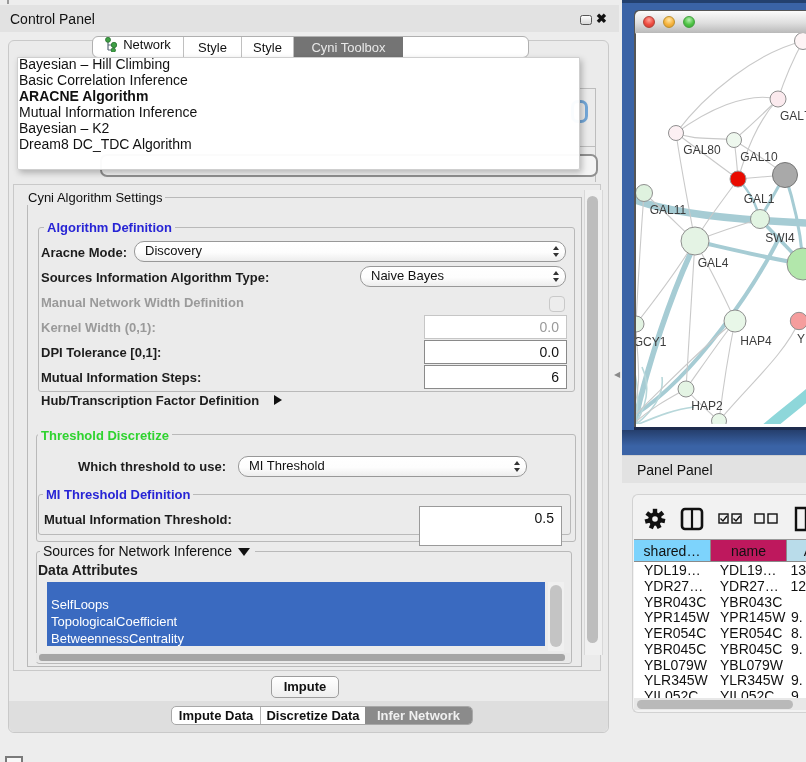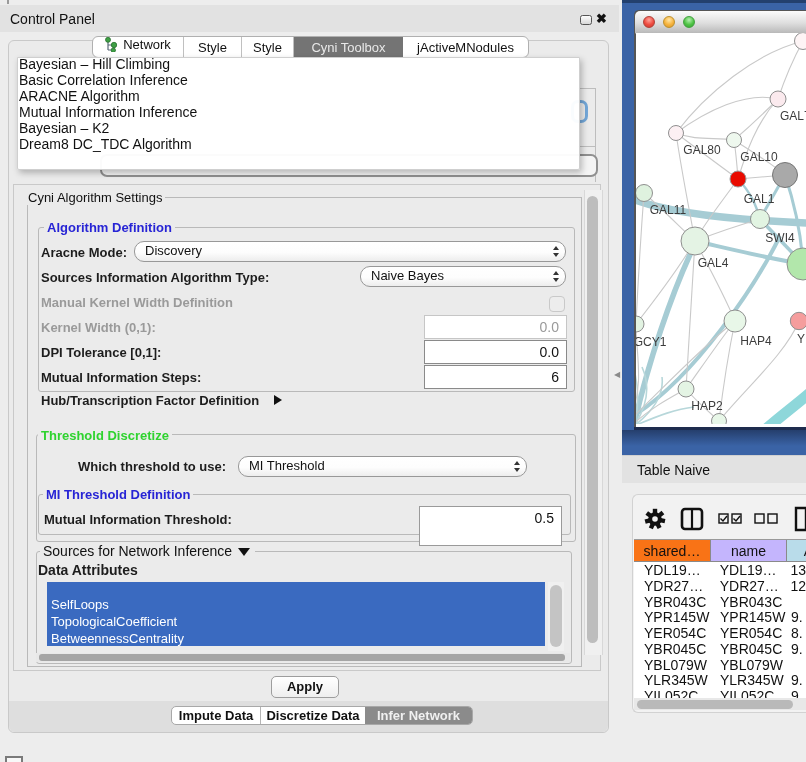--- a/index.html
+++ b/index.html
@@ -1,17 +1,17 @@
 <!DOCTYPE html>
 <html><head><meta charset="utf-8">
 <style>
 html,body{margin:0;padding:0}
 body{width:806px;height:762px;position:relative;font-family:"Liberation Sans",sans-serif;background:#ededed;overflow:hidden}
 .abs{position:absolute}
-.b{font-weight:normal}
+.b{font-weight:bold}
 .lbl{position:absolute;font-size:13px;font-weight:bold;color:#1d1d1d;white-space:nowrap}
 .lbl.dis{color:#9a9a9a}
 .combo{position:absolute;background:linear-gradient(#ffffff,#fdfdfd 55%,#ededed);border:1.5px solid #989898;border-radius:10px;font-size:13px;color:#111;line-height:18px;padding-left:10px;box-sizing:border-box}
 .combo .arr{position:absolute;right:5px;top:50%;margin-top:-5.5px;width:8px;height:11px}
 .combo .arr i{position:absolute;left:50%;margin-left:-4px;width:0;height:0;border-left:4px solid transparent;border-right:4px solid transparent}
 .combo .arr .u{top:0;border-bottom:4.5px solid #3c3c3c}
 .combo .arr .d{bottom:0;border-top:4.5px solid #3c3c3c}
 .field{position:absolute;background:#fff;border:1px solid #b6b6b6;font-size:13px;color:#111;text-align:right;padding-right:7px;box-sizing:border-box}
 .gbox{position:absolute;border:1px solid #b9b9b9;border-radius:3px}
 .gtitle{position:absolute;font-size:13px;font-weight:bold;background:transparent;padding:0 3px;white-space:nowrap}
@@ -34,21 +34,20 @@
     <svg width="13" height="15" viewBox="0 0 13 15" style="margin-right:5px">
         <path d="M3 3 V13 M3 8 H8.5 M3 13 H7.5" stroke="#5a6a7a" stroke-width="1.2" fill="none"></path>
         <circle cx="3" cy="2.8" r="2.5" fill="#3fa045" stroke="#2a7030" stroke-width="0.8"></circle>
         <circle cx="9" cy="8" r="2.7" fill="#3fa045" stroke="#2a7030" stroke-width="0.8"></circle>
         <circle cx="8.3" cy="13.2" r="2.2" fill="#3fa045" stroke="#2a7030" stroke-width="0.8"></circle>
       </svg>
     Network</div>
   <div style="width:57px;border-right:1px solid #c0c0c0;display:flex;align-items:center;justify-content:center">Style</div>
   <div style="width:51px;border-right:1px solid #c0c0c0;display:flex;align-items:center;justify-content:center">Style</div>
   <div style="width:109px;background:#747474;color:#e8e8e8;display:flex;align-items:center;justify-content:center">Cyni Toolbox</div>
-  <div style="flex:1;display:flex;align-items:center;justify-content:center">jActiveMNodules</div>
 </div>
 
 <div class="abs" style="left:13px;top:184px;width:588px;height:487px;border:1px solid #c9c9c9;box-sizing:border-box"></div>
 <div class="gbox" style="left:27px;top:197px;width:553px;height:468px;border-radius:0"></div>
 <div class="gtitle" style="left:25px;top:190px;font-weight:normal;color:#111;background:#ebebeb">Cyni Algorithm Settings</div>
 
 <div class="abs" style="left:584px;top:190px;width:17px;height:465px;background:#f0f0f0;border-left:1px solid #d8d8d8;border-right:1px solid #d8d8d8"></div>
 <div class="abs" style="left:587px;top:196px;width:11px;height:447px;background:#bdbdbd;border-radius:6px"></div>
 
 <div class="gbox" style="left:38px;top:227px;width:535px;height:163px"></div>
@@ -59,21 +58,21 @@
       <i class="u" style="position:absolute;left:50%;margin-left:-3.5px;width:0;height:0;border-left:3.5px solid transparent;border-right:3.5px solid transparent;top:0;border-bottom:4.5px solid #333"></i>
       <i class="d" style="position:absolute;left:50%;margin-left:-3.5px;width:0;height:0;border-left:3.5px solid transparent;border-right:3.5px solid transparent;bottom:0;border-top:4.5px solid #333"></i>
     </span></div>
 
 <div class="lbl" style="left:41px;top:270px">Sources Information Algorithm Type:</div>
 <div class="combo" style="left:360px;top:266px;width:206px;height:21px">Naive Bayes<span class="arr">
       <i class="u" style="position:absolute;left:50%;margin-left:-3.5px;width:0;height:0;border-left:3.5px solid transparent;border-right:3.5px solid transparent;top:0;border-bottom:4.5px solid #333"></i>
       <i class="d" style="position:absolute;left:50%;margin-left:-3.5px;width:0;height:0;border-left:3.5px solid transparent;border-right:3.5px solid transparent;bottom:0;border-top:4.5px solid #333"></i>
     </span></div>
 
-<div class="lbl dis" style="left:41px;top:295px">Manual Kernel Width Definition</div>
+<div class="lbl dis" style="left:41px;top:295px">Manual Network Width Definition</div>
 <div class="abs" style="left:549px;top:296px;width:14px;height:14px;border:1px solid #c9c9c9;border-radius:4px;background:#ededed"></div>
 
 <div class="lbl dis" style="left:41px;top:320px">Kernel Width (0,1):</div>
 <div class="field" style="left:424px;top:315px;width:143px;height:24px;line-height:22px;color:#9a9a9a;border-color:#c6c6c6;font-size:14px">0.0</div>
 
 <div class="lbl" style="left:41px;top:345px">DPI Tolerance [0,1]:</div>
 <div class="field" style="left:424px;top:340px;width:143px;height:24px;line-height:22px;border-color:#8a8a8a;font-size:14px">0.0</div>
 
 <div class="lbl" style="left:41px;top:370px">Mutual Information Steps:</div>
 <div class="field" style="left:424px;top:365px;width:143px;height:24px;line-height:22px;border-color:#8a8a8a;font-size:14px">6</div>
@@ -102,21 +101,21 @@
 
 <div class="lbl" style="left:38px;top:562px;font-size:14px">Data Attributes</div>
 
 <div class="abs" style="left:47px;top:582px;width:498px;height:64px;background:#3a6ac0;color:#fff;font-size:13px;line-height:17px;padding:14px 0 0 4px;box-sizing:border-box;overflow:hidden">
 SelfLoops<br>TopologicalCoefficient<br>BetweennessCentrality<br>gal4RGexp</div>
 <div class="abs" style="left:548px;top:582px;width:16px;height:69px;background:#f0f0f0"></div>
 <div class="abs" style="left:550px;top:585px;width:12px;height:62px;background:#c4c4c4;border-radius:6px"></div>
 <div class="abs" style="left:36px;top:653px;width:534px;height:9px;background:#e8e8e8"></div>
 <div class="abs" style="left:39px;top:654px;width:526px;height:7px;background:#a5a5a5;border-radius:3px"></div>
 
-<div class="abs" style="left:271px;top:676px;width:66px;height:20px;background:linear-gradient(#ffffff,#eeeeee);border:1px solid #9d9d9d;border-radius:5px;font-size:13px;font-weight:bold;color:#111;text-align:center;line-height:19px">Apply</div>
+<div class="abs" style="left:271px;top:676px;width:66px;height:20px;background:linear-gradient(#ffffff,#eeeeee);border:1px solid #9d9d9d;border-radius:5px;font-size:13px;font-weight:bold;color:#111;text-align:center;line-height:19px">Impute</div>
 
 <div class="abs" style="left:9px;top:701px;width:599px;height:31px;background:#dedede;border-radius:0 0 6px 6px"></div>
 
 <div class="abs" style="left:171px;top:706px;width:302px;height:19px;background:#fff;border:1px solid #a8a8a8;border-radius:5px;box-sizing:border-box;display:flex;font-size:13px;font-weight:bold;color:#111;white-space:nowrap">
   <div style="width:88px;border-right:1px solid #b5b5b5;display:flex;align-items:center;justify-content:center">Impute Data</div>
   <div style="width:104px;display:flex;align-items:center;justify-content:center">Discretize Data</div>
   <div style="flex:1;background:#8b8b8b;color:#f0f0f0;display:flex;align-items:center;justify-content:center;border-radius:0 4px 4px 0">Infer Network</div>
 </div>
 
 <div class="abs" style="left:578px;top:88px;width:18px;height:94px;border-top:1px solid #bdbdbd;border-right:1px solid #bdbdbd;box-sizing:border-box"></div>
@@ -225,21 +224,21 @@
   <text x="14" y="313" text-anchor="middle">GCY1</text>
   <text x="120" y="312" text-anchor="middle">HAP4</text>
   <text x="161" y="310">Y</text>
   <text x="71" y="377" text-anchor="middle">HAP2</text>
 </g>
 </svg>
 
 <div class="abs" style="left:614px;top:370px;font-size:8px;color:#8a8a8a">◀</div>
 
 <div class="abs" style="left:622px;top:455px;width:184px;height:28px;background:#e2e2e2;border-top:1px solid #d0d0d0;box-sizing:border-box">
-  <div class="abs" style="left:15px;top:6px;font-size:14px;color:#111">Table Naive</div>
+  <div class="abs" style="left:15px;top:6px;font-size:14px;color:#111">Panel Panel</div>
 </div>
 
 <div class="abs" style="left:632px;top:494px;width:174px;height:219px;background:#f2f2f2;border:1px solid #d2d2d2;border-right:none;border-radius:6px 0 0 6px;box-sizing:border-box"></div>
 
 <svg class="abs" style="left:640px;top:504px" width="166" height="30" viewBox="0 0 166 30">
 
 <g transform="translate(15,15)" fill="#111">
   <circle r="6.8"></circle>
   <g>
         <rect x="-2.2" y="-10.2" width="4.4" height="6"></rect>
@@ -274,22 +273,22 @@
 <rect x="92" y="10" width="9" height="9"></rect>
       <path d="M93.5 14.5l2.5 2.5 4-5"></path>
 <rect x="115" y="10" width="9" height="9"></rect>
       <rect x="128" y="10" width="9" height="9"></rect>
 </g>
 
 <path d="M156 4 h10 v22 h-10 z" fill="none" stroke="#111" stroke-width="2.4"></path>
 </svg>
 
 <div class="abs" style="left:634px;top:539px;width:172px;height:23px;display:flex;font-size:14px;color:#111;border-top:1px solid #9a9a9a;border-bottom:1px solid #8a8a8a;box-sizing:border-box">
-  <div style="width:76px;background:#f97316;border-right:1px solid #8a8a8a;display:flex;align-items:center;justify-content:center">shared…</div>
-  <div style="width:75px;background:#c4b5fd;border-right:1px solid #8a8a8a;display:flex;align-items:center;justify-content:center">name</div>
+  <div style="width:76px;background:#7dd3fc;border-right:1px solid #8a8a8a;display:flex;align-items:center;justify-content:center">shared…</div>
+  <div style="width:75px;background:#be185d;border-right:1px solid #8a8a8a;display:flex;align-items:center;justify-content:center">name</div>
   <div style="flex:1;background:#b9dcEA;display:flex;align-items:center;justify-content:center;overflow:hidden">
       <span style="margin-left:24px">A</span>
     </div>
 </div>
 
 <div class="abs" style="left:634px;top:562px;width:172px;height:136px;background:#fff;font-size:14px;color:#111;overflow:hidden">
   <div style="display:flex;flex-direction:column">
     <div style="display:flex;height:15.8px;align-items:center">
         <span style="width:76px;padding-left:10px;box-sizing:border-box">YDL19…</span>
         <span style="width:75px;padding-left:10px;box-sizing:border-box">YDL19…</span>

